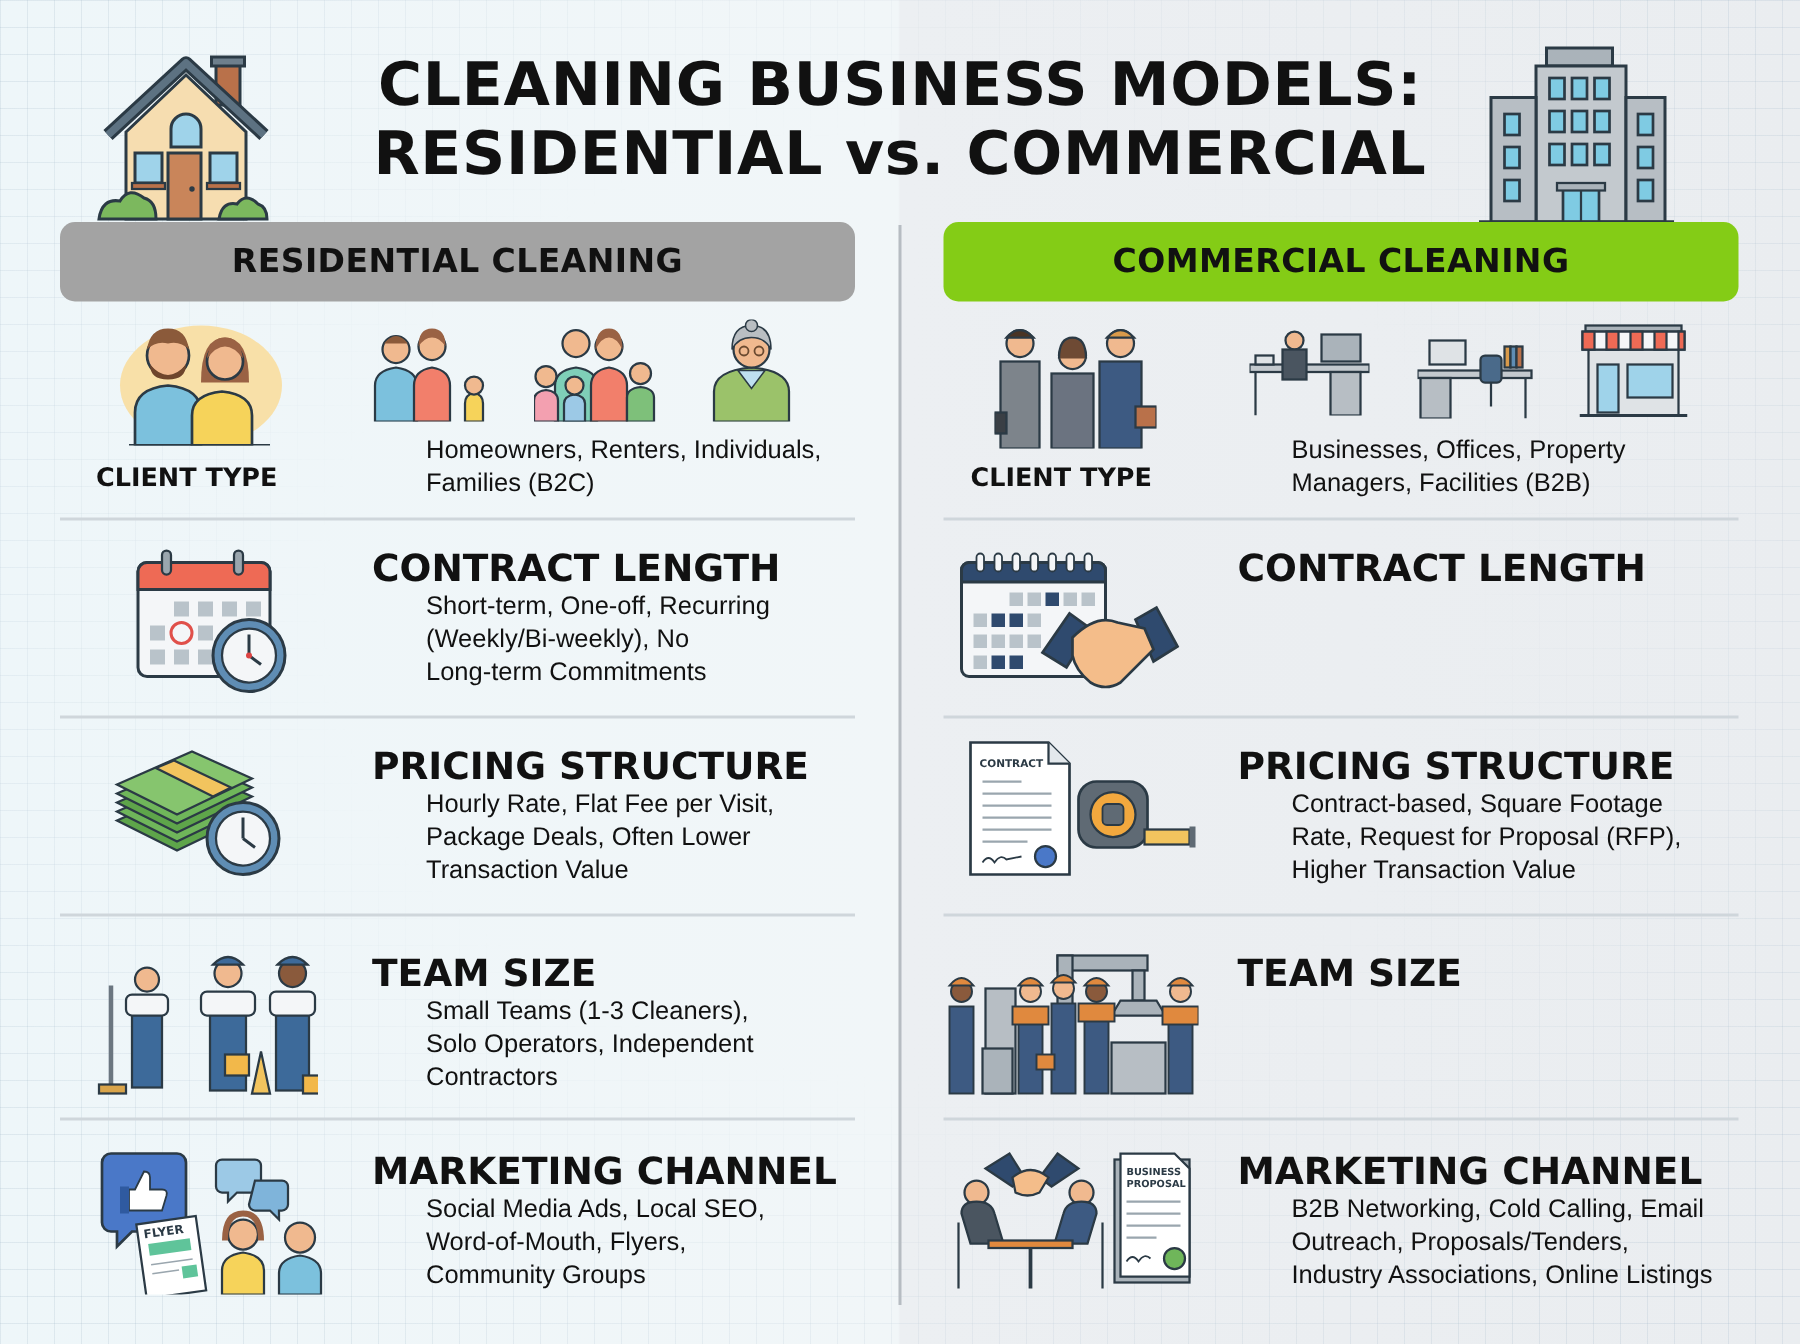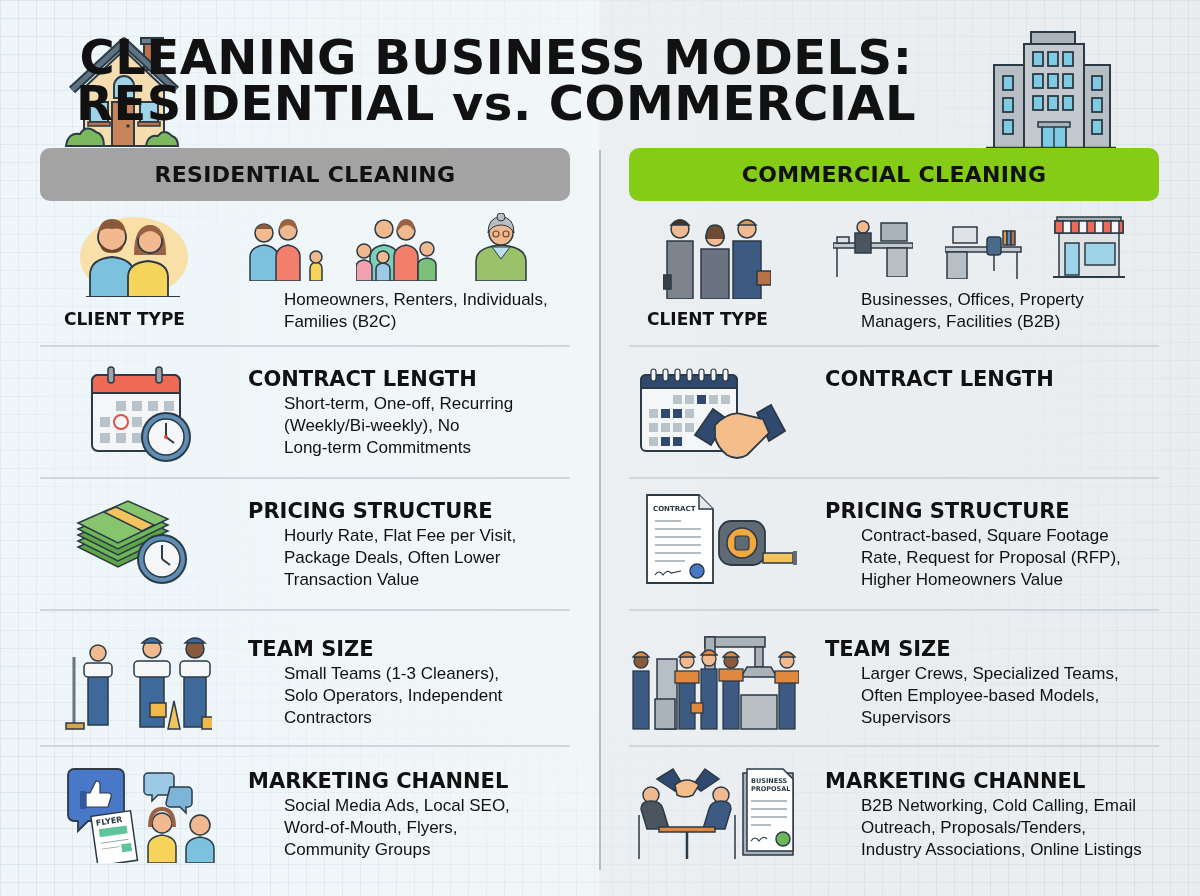--- a/index.html
+++ b/index.html
@@ -3,35 +3,35 @@
 <meta charset="utf-8">
 <style>
   html,body{margin:0;padding:0;}
   body{width:1200px;height:896px;overflow:hidden;font-family:"Liberation Sans","DejaVu Sans",sans-serif;color:#111;position:relative;
     background:linear-gradient(90deg,#eef6f9 0%,#f1f6f8 49.9%,#eceff2 50%,#eaedf0 100%);}
   .grid{position:absolute;inset:0;pointer-events:none;
     background-image:linear-gradient(rgba(170,190,205,.25) 1px,transparent 1px),linear-gradient(90deg,rgba(170,190,205,.25) 1px,transparent 1px);
     background-size:18px 18px;
     -webkit-mask-image:radial-gradient(ellipse at 50% 45%,transparent 45%,#000 85%);
     mask-image:radial-gradient(ellipse at 50% 45%,transparent 45%,#000 85%);}
-  .title{position:absolute;left:0;width:992px;top:34px;text-align:center;font-weight:800;font-size:48px;line-height:46px;letter-spacing:.5px;}
+  .title{position:absolute;left:0;width:1200px;top:34px;text-align:center;font-weight:800;font-size:40px;line-height:46px;letter-spacing:.5px;}
   .title div{font-family:"DejaVu Sans",sans-serif;font-weight:bold;}
   .divider{position:absolute;left:599px;top:150px;width:2px;height:720px;background:#b6bcc2;}
   .col{position:absolute;top:148px;width:530px;}
   .col.left{left:40px;}
   .col.right{left:629px;}
   .banner{height:53px;border-radius:10px;display:flex;align-items:center;justify-content:center;font-family:"DejaVu Sans",sans-serif;font-weight:bold;font-size:22px;letter-spacing:.3px;}
   .left .banner{background:#a3a3a3;}
   .right .banner{background:#84cc16;}
   .row{position:relative;border-bottom:2px solid #cfd6db;}
   .row:last-child{border-bottom:none;}
   .row .icon{position:absolute;}
   .row .txt{position:absolute;left:208px;}
   .right .row .txt{left:196px;}
-  .hd{font-family:"DejaVu Sans",sans-serif;font-weight:bold;font-size:21px;line-height:24px;margin-bottom:2px;}
+  .hd{font-family:"DejaVu Sans",sans-serif;font-weight:bold;font-size:25px;line-height:24px;margin-bottom:2px;}
   .bd{font-size:17px;line-height:22px;white-space:pre-line;margin-left:36px;}
   .ct-label{position:absolute;font-family:"DejaVu Sans",sans-serif;font-weight:bold;font-size:17px;}
 </style>
 </head>
 <body>
 
 <div class="grid"></div>
 
 <svg style="position:absolute;left:64px;top:28px" width="120" height="122" viewBox="0 0 120 122">
   <rect x="80" y="12" width="16" height="30" fill="#b9714a" stroke="#2b3a45" stroke-width="2"></rect>
@@ -375,21 +375,21 @@
       <rect x="74" y="28" width="46" height="44" rx="12" fill="#5f6a74" stroke="#2b3a45" stroke-width="1.8"></rect>
       <circle cx="97" cy="50" r="15" fill="#f2a83e" stroke="#2b3a45" stroke-width="1.5"></circle>
       <rect x="90" y="43" width="14" height="14" rx="3" fill="#5f6a74" stroke="#2b3a45" stroke-width="1.2"></rect>
       <rect x="118" y="60" width="30" height="10" fill="#f2c45e" stroke="#2b3a45" stroke-width="1.5"></rect>
       <rect x="148" y="58" width="4" height="14" fill="#5f6a74"></rect>
     </svg>
     <div class="txt" style="top:20px">
       <div class="hd">PRICING STRUCTURE</div>
       <div class="bd">Contract-based, Square Footage
 Rate, Request for Proposal (RFP),
-Higher Homeowners Value</div>
+Higher Transaction Value</div>
     </div>
   </div>
 
   <div class="row" style="height:134px">
     <svg class="icon" style="left:0px;top:22px" width="170" height="98" viewBox="0 0 170 98">
       <g stroke="#2b3a45" stroke-width="1.5">
         <rect x="76" y="4" width="60" height="10" fill="#aab3ba"></rect>
         <rect x="76" y="4" width="10" height="70" fill="#aab3ba"></rect>
         <rect x="126" y="14" width="8" height="20" fill="#aab3ba"></rect>
         <path d="M118 34 h24 l6 10 h-36z" fill="#aab3ba"></path>
@@ -414,23 +414,20 @@
           <path d="M94 24 q8-10 16 0z" fill="#e0893e"></path>
         <rect x="150" y="40" width="16" height="56" fill="#3d5a82"></rect>
           <rect x="146" y="38" width="24" height="12" fill="#e0893e"></rect>
           <circle cx="158" cy="28" r="7" fill="#f0b98f"></circle>
           <path d="M150 24 q8-10 16 0z" fill="#e0893e"></path>
         <rect x="62" y="70" width="12" height="10" fill="#e0893e"></rect>
       </g>
     </svg>
     <div class="txt" style="top:26px">
       <div class="hd">TEAM SIZE</div>
-      <div class="bd">Larger Crews, Specialized Teams,
-Often Employee-based Models,
-Supervisors</div>
     </div>
   </div>
 
   <div class="row" style="height:130px">
     <svg class="icon" style="left:6px;top:18px" width="162" height="96" viewBox="0 0 162 96">
       <g stroke="#2b3a45" stroke-width="1.5">
         <polygon points="22,14 38,4 48,20 40,26" fill="#2f4a6e"></polygon>
         <polygon points="70,4 84,14 66,26 58,20" fill="#2f4a6e"></polygon>
         <path d="M40 20 q12-10 24 0 l-6 10 q-8 4-16 0z" fill="#f4bd8a"></path>
         <circle cx="16" cy="30" r="8" fill="#f0b98f"></circle>

